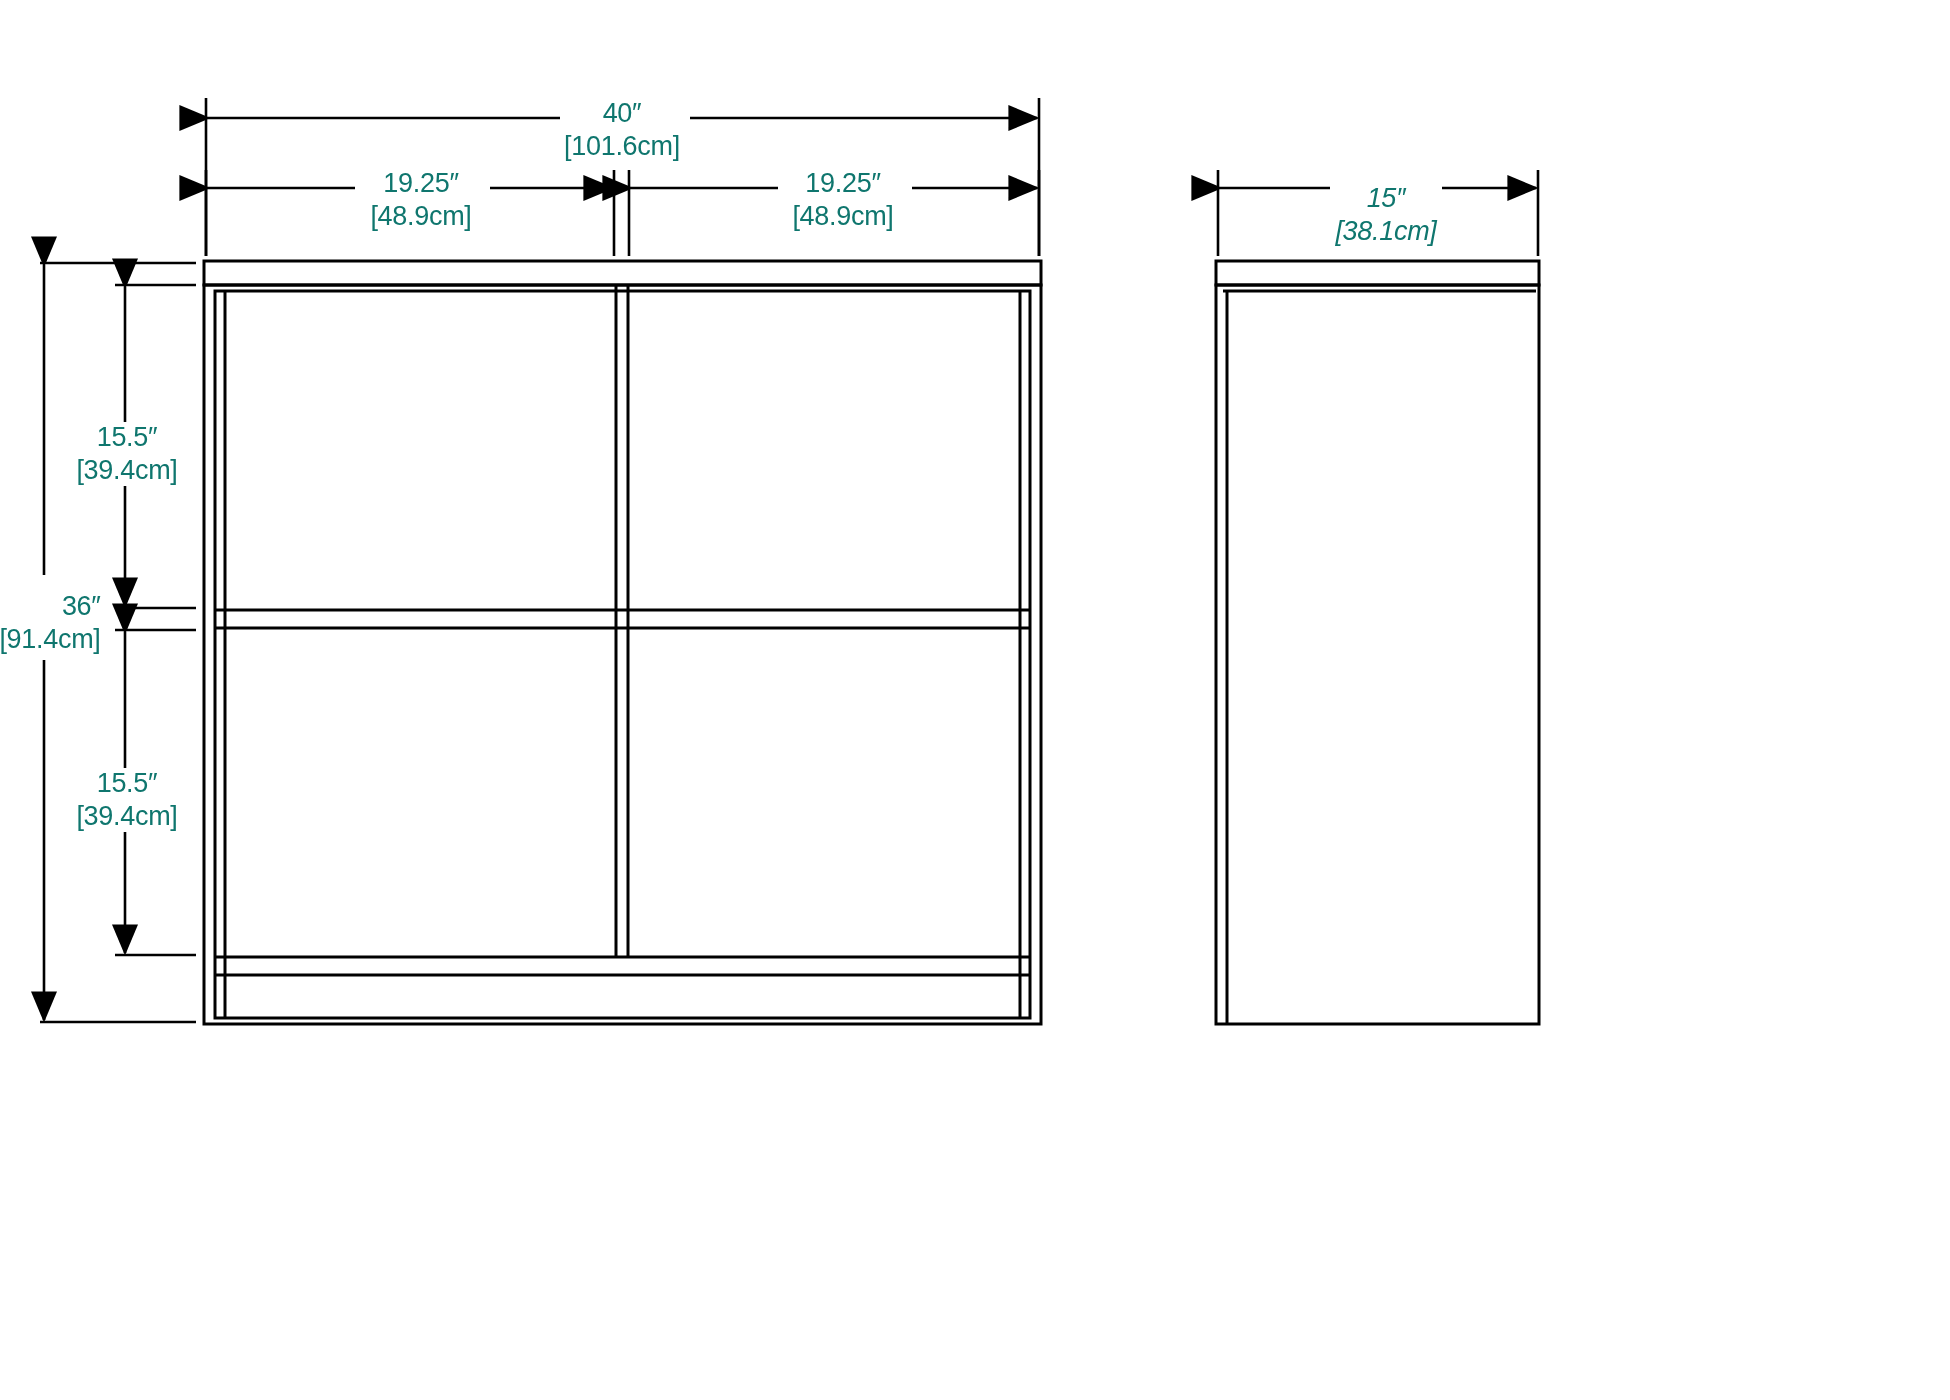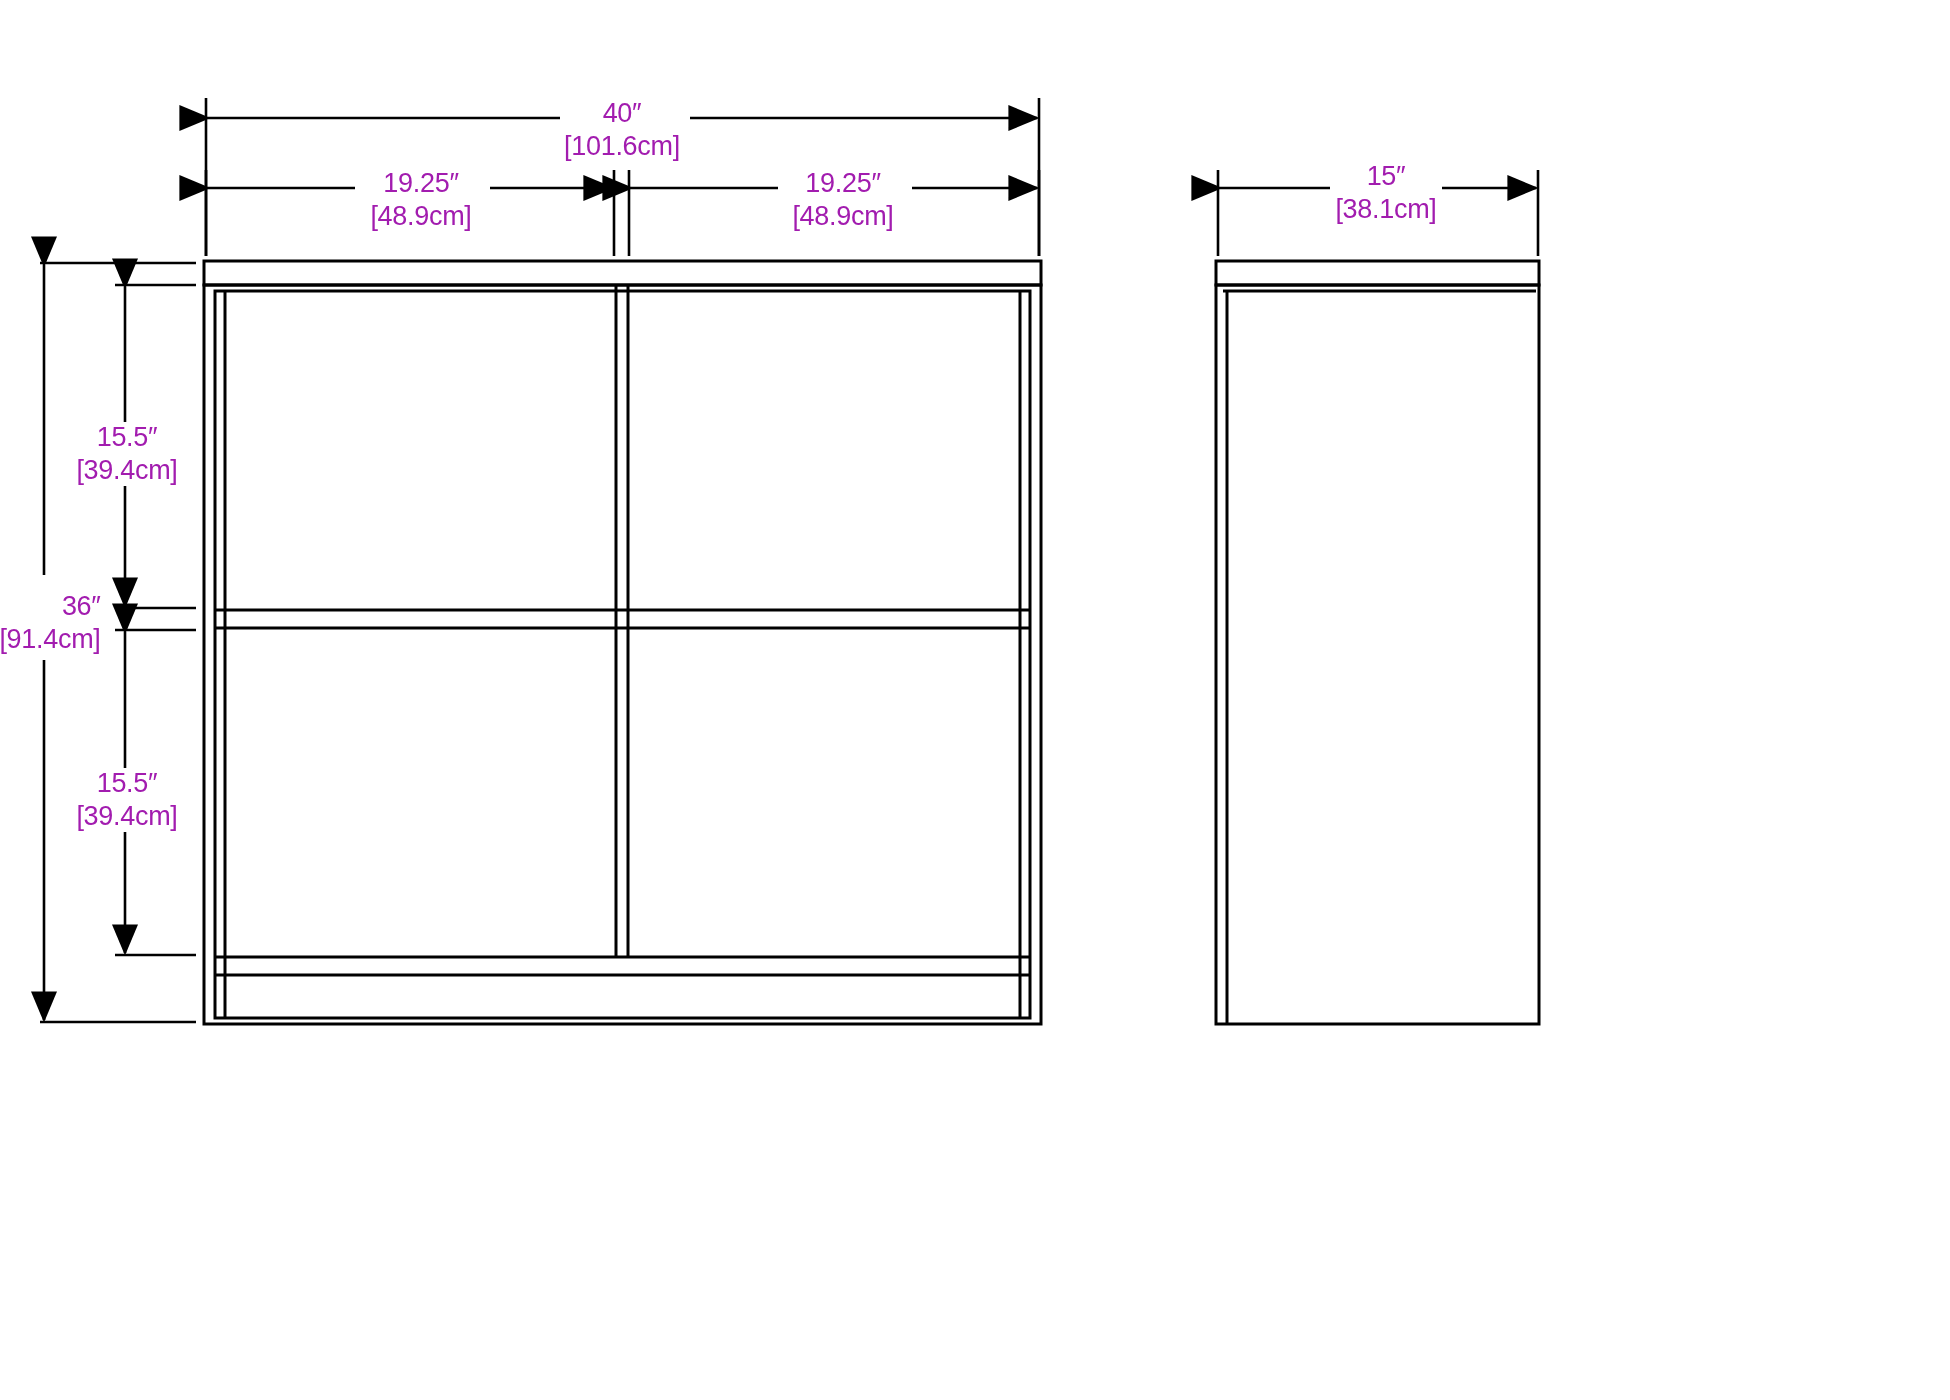--- a/index.html
+++ b/index.html
@@ -27,21 +27,21 @@
     width: 1950px;
     height: 1400px;
   }
   .dim-text {
     position: absolute;
     text-align: center;
     font-family: "Liberation Sans", sans-serif;
     font-size: 27px;
     line-height: 33px;
     letter-spacing: -0.3px;
-    color: #a21caf;
+    color: #0f766e;
     white-space: nowrap;
     transform: translate(-50%, 0);
   }
   .dim-text .ln { display: block; }
 </style>
 </head>
 <body>
 
 <div id="sheet">
 
@@ -146,18 +146,18 @@
   <div class="dim-text" style="left:127px; top:421px;">
     <span class="ln">15.5″</span>
     <span class="ln">[39.4cm]</span>
   </div>
 
   <div class="dim-text" style="left:127px; top:767px;">
     <span class="ln">15.5″</span>
     <span class="ln">[39.4cm]</span>
   </div>
 
-  <div class="dim-text" style="left:1386px; top:160px;">
+  <div class="dim-text" style="left:1386px; top:182px;font-style:italic;">
     <span class="ln">15″</span>
     <span class="ln">[38.1cm]</span>
   </div>
 
 </div>
 
 </body></html>

